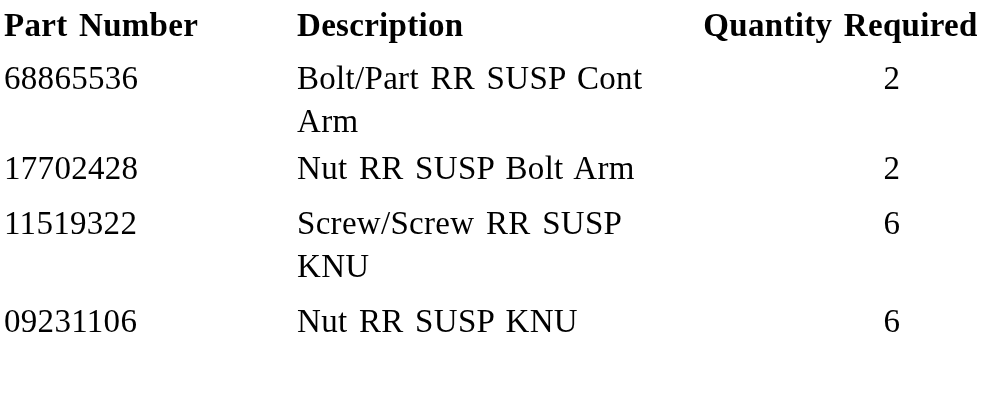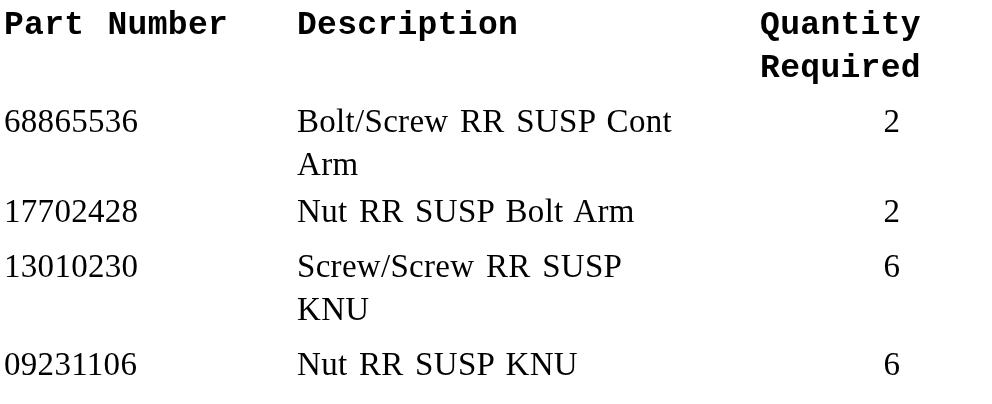--- a/index.html
+++ b/index.html
@@ -31,21 +31,20 @@
     font-size: 33px;
     line-height: 43px;
     padding: 0 0 12px 0;
     text-align: left;
     word-spacing: 3px;
     letter-spacing: 0.3px;
   }
   thead th {
     font-weight: bold;
     padding-bottom: 10px;
-    font-family: Liberation Mono, monospace;
   }
   th.qty-head {
     text-align: center;
     padding-right: 8px;
   }
   td.qty-cell {
     text-align: center;
     padding-left: 95px;
   }
   tbody tr.row-wrap td {
@@ -64,30 +63,30 @@
   <thead>
     <tr>
       <th>Part Number</th>
       <th>Description</th>
       <th class="qty-head">Quantity Required</th>
     </tr>
   </thead>
   <tbody>
     <tr class="row-wrap">
       <td>68865536</td>
-      <td>Bolt/Screw RR SUSP Cont Arm</td>
+      <td>Bolt/Part RR SUSP Cont Arm</td>
       <td class="qty-cell">2</td>
     </tr>
     <tr>
       <td>17702428</td>
       <td>Nut RR SUSP Bolt Arm</td>
       <td class="qty-cell">2</td>
     </tr>
     <tr>
-      <td>13010230</td>
+      <td>11519322</td>
       <td>Screw/Screw RR SUSP KNU</td>
       <td class="qty-cell">6</td>
     </tr>
     <tr>
       <td>09231106</td>
       <td>Nut RR SUSP KNU</td>
       <td class="qty-cell">6</td>
     </tr>
   </tbody>
 </table>

